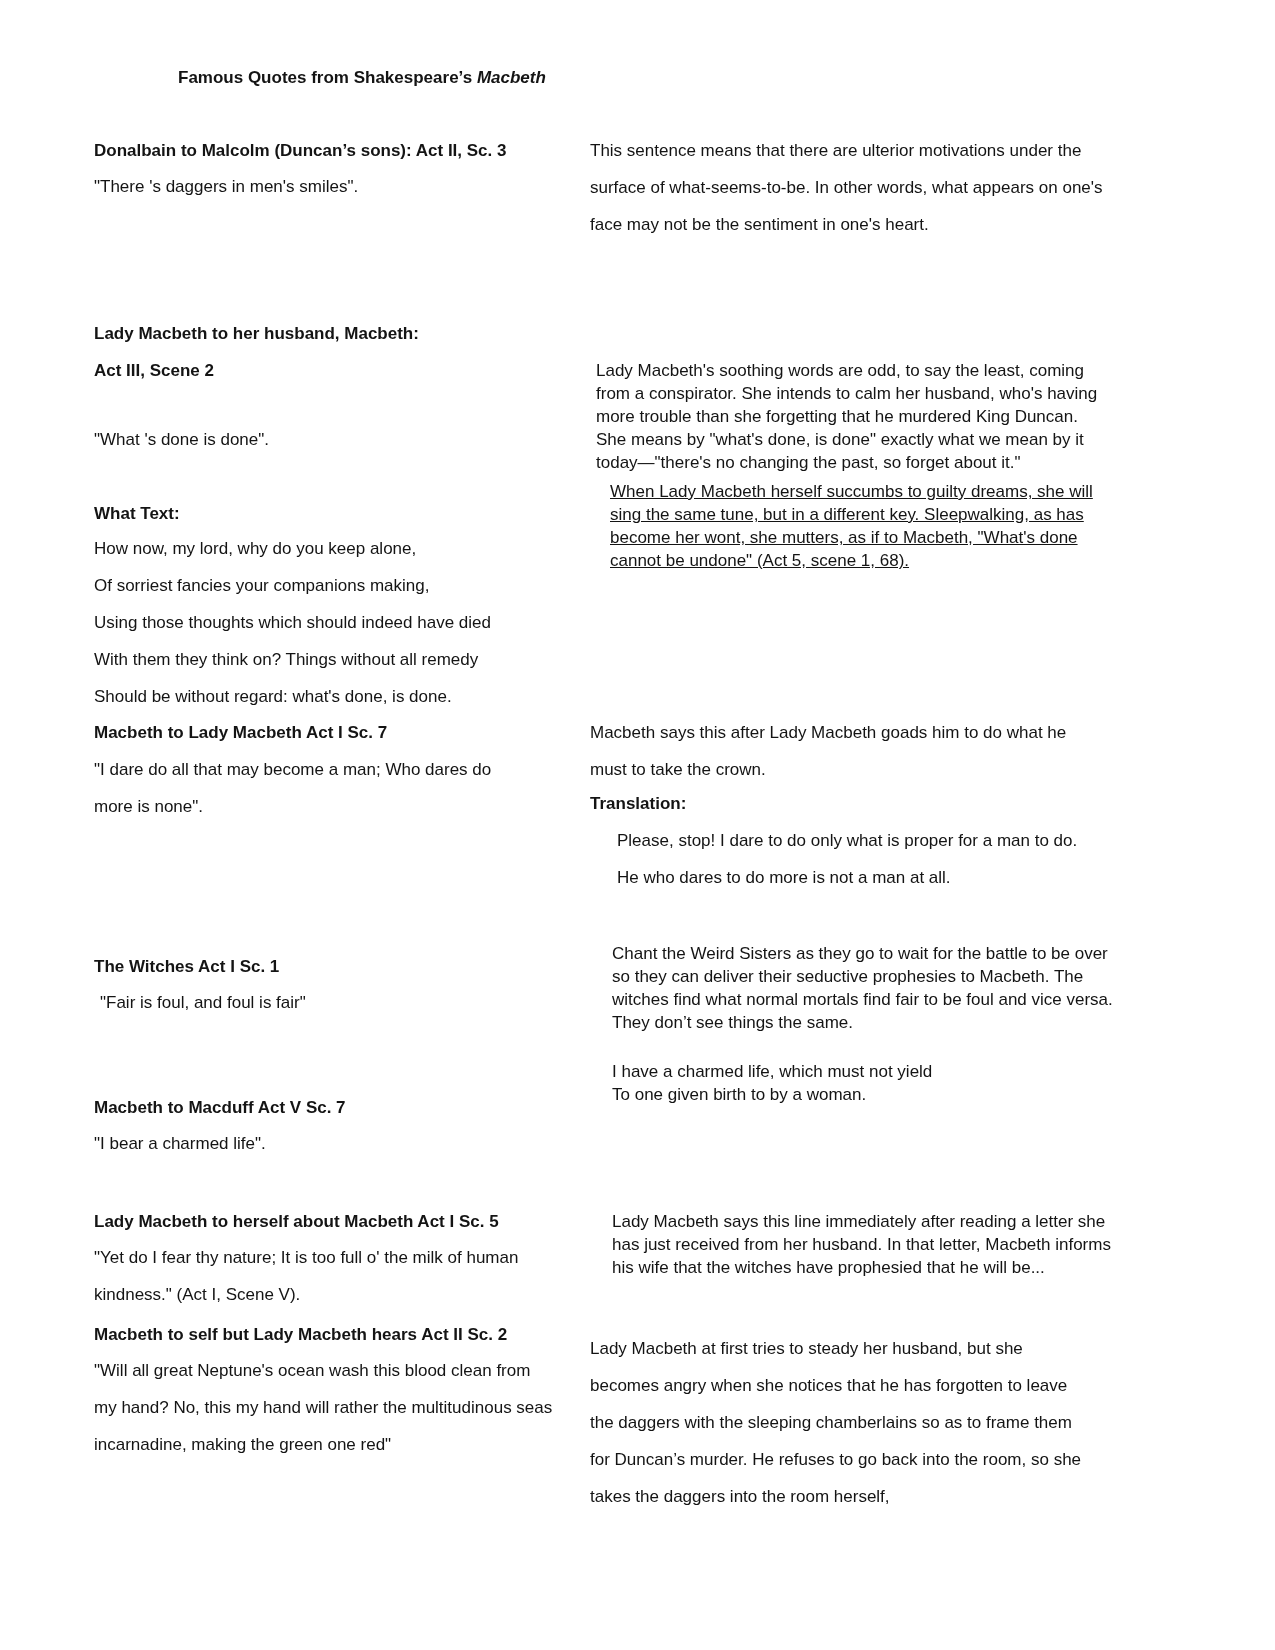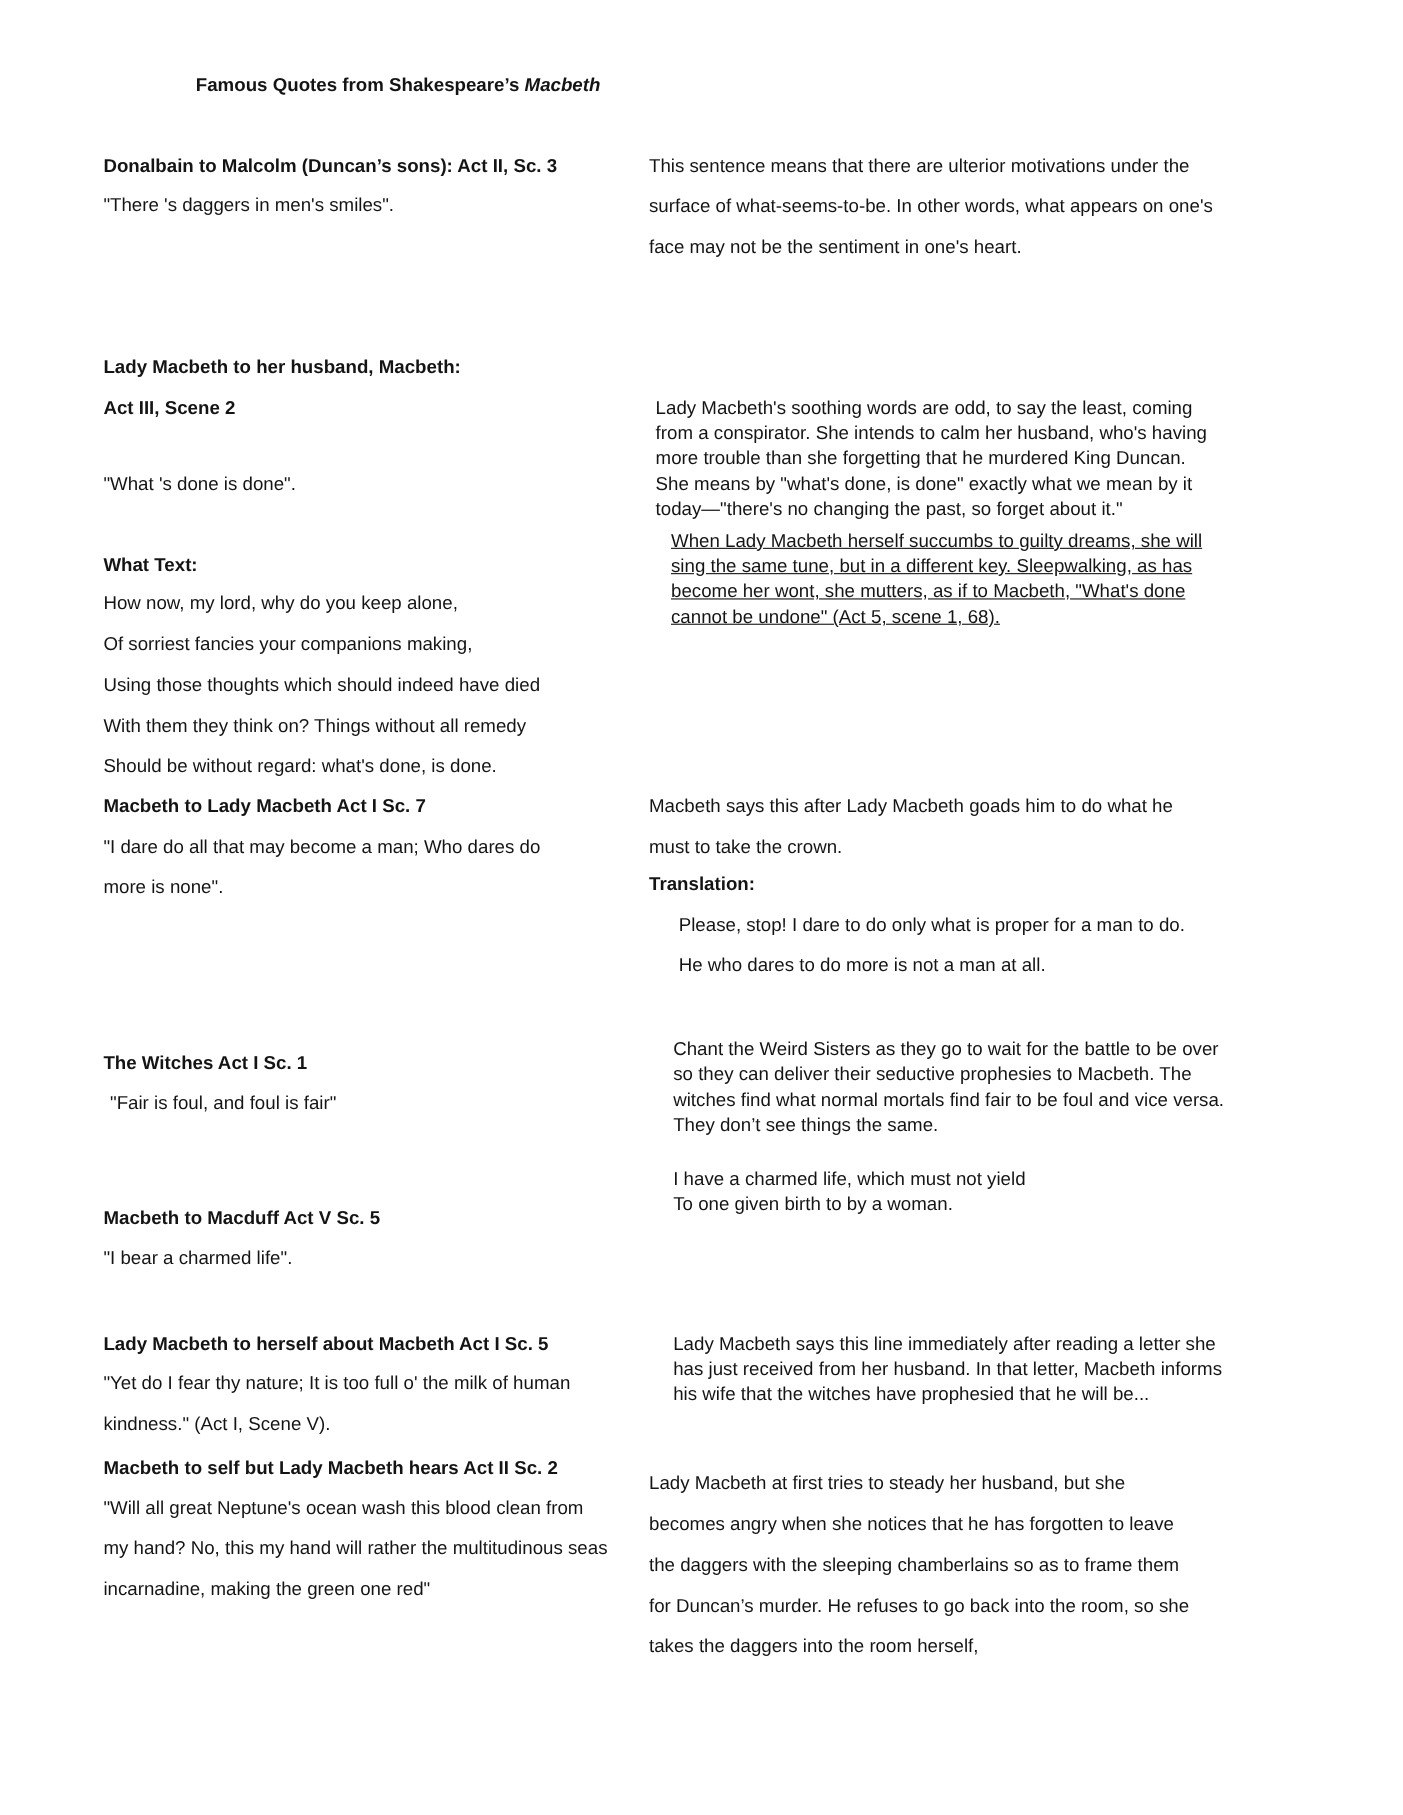--- a/index.html
+++ b/index.html
@@ -54,21 +54,21 @@
   <div class="blk wide" style="left:94px; top:751px; width:440px;">"I dare do all that may become a man; Who dares do more is none".</div>
   <div class="blk wide" style="left:590px; top:714px; width:505px;">Macbeth says this after Lady Macbeth goads him to do what he must to take the crown.</div>
   <div class="blk b wide" style="left:590px; top:785px; width:505px;">Translation:</div>
   <div class="blk wide pre" style="left:617px; top:822px; width:530px;">Please, stop! I dare to do only what is proper for a man to do.
 He who dares to do more is not a man at all.</div>
 
   <div class="blk b wide" style="left:94px; top:948px; width:470px;">The Witches Act I Sc. 1</div>
   <div class="blk wide" style="left:100px; top:984px; width:470px;">"Fair is foul, and foul is fair"</div>
   <div class="blk tight" style="left:612px; top:942px; width:505px;">Chant the Weird Sisters as they go to wait for the battle to be over so they can deliver their seductive prophesies to Macbeth. The witches find what normal mortals find fair to be foul and vice versa. They don’t see things the same.</div>
 
-  <div class="blk b wide" style="left:94px; top:1089px; width:470px;">Macbeth to Macduff  Act V Sc. 5</div>
+  <div class="blk b wide" style="left:94px; top:1089px; width:470px;">Macbeth to Macduff  Act V Sc. 7</div>
   <div class="blk wide" style="left:94px; top:1125px; width:470px;">"I bear a charmed life".</div>
   <div class="blk tight pre" style="left:612px; top:1060px; width:505px;">I have a charmed life, which must not yield
 To one given birth to by a woman.</div>
 
   <div class="blk b wide" style="left:94px; top:1203px; width:480px;">Lady Macbeth to herself about Macbeth Act I Sc. 5</div>
   <div class="blk wide" style="left:94px; top:1239px; width:462px;">"Yet do I fear thy nature; It is too full o' the milk of human kindness." (Act I, Scene V).</div>
   <div class="blk tight" style="left:612px; top:1210px; width:510px;">Lady Macbeth says this line immediately after reading a letter she has just received from her husband.  In that letter, Macbeth informs his wife that the witches have prophesied that he will be...</div>
 
   <div class="blk b wide" style="left:94px; top:1316px; width:480px;">Macbeth to self but Lady Macbeth hears Act II Sc. 2</div>
   <div class="blk wide" style="left:94px; top:1352px; width:462px;">"Will all great Neptune's ocean wash this blood clean from my hand? No, this my hand will rather the multitudinous seas incarnadine, making the green one red"</div>

